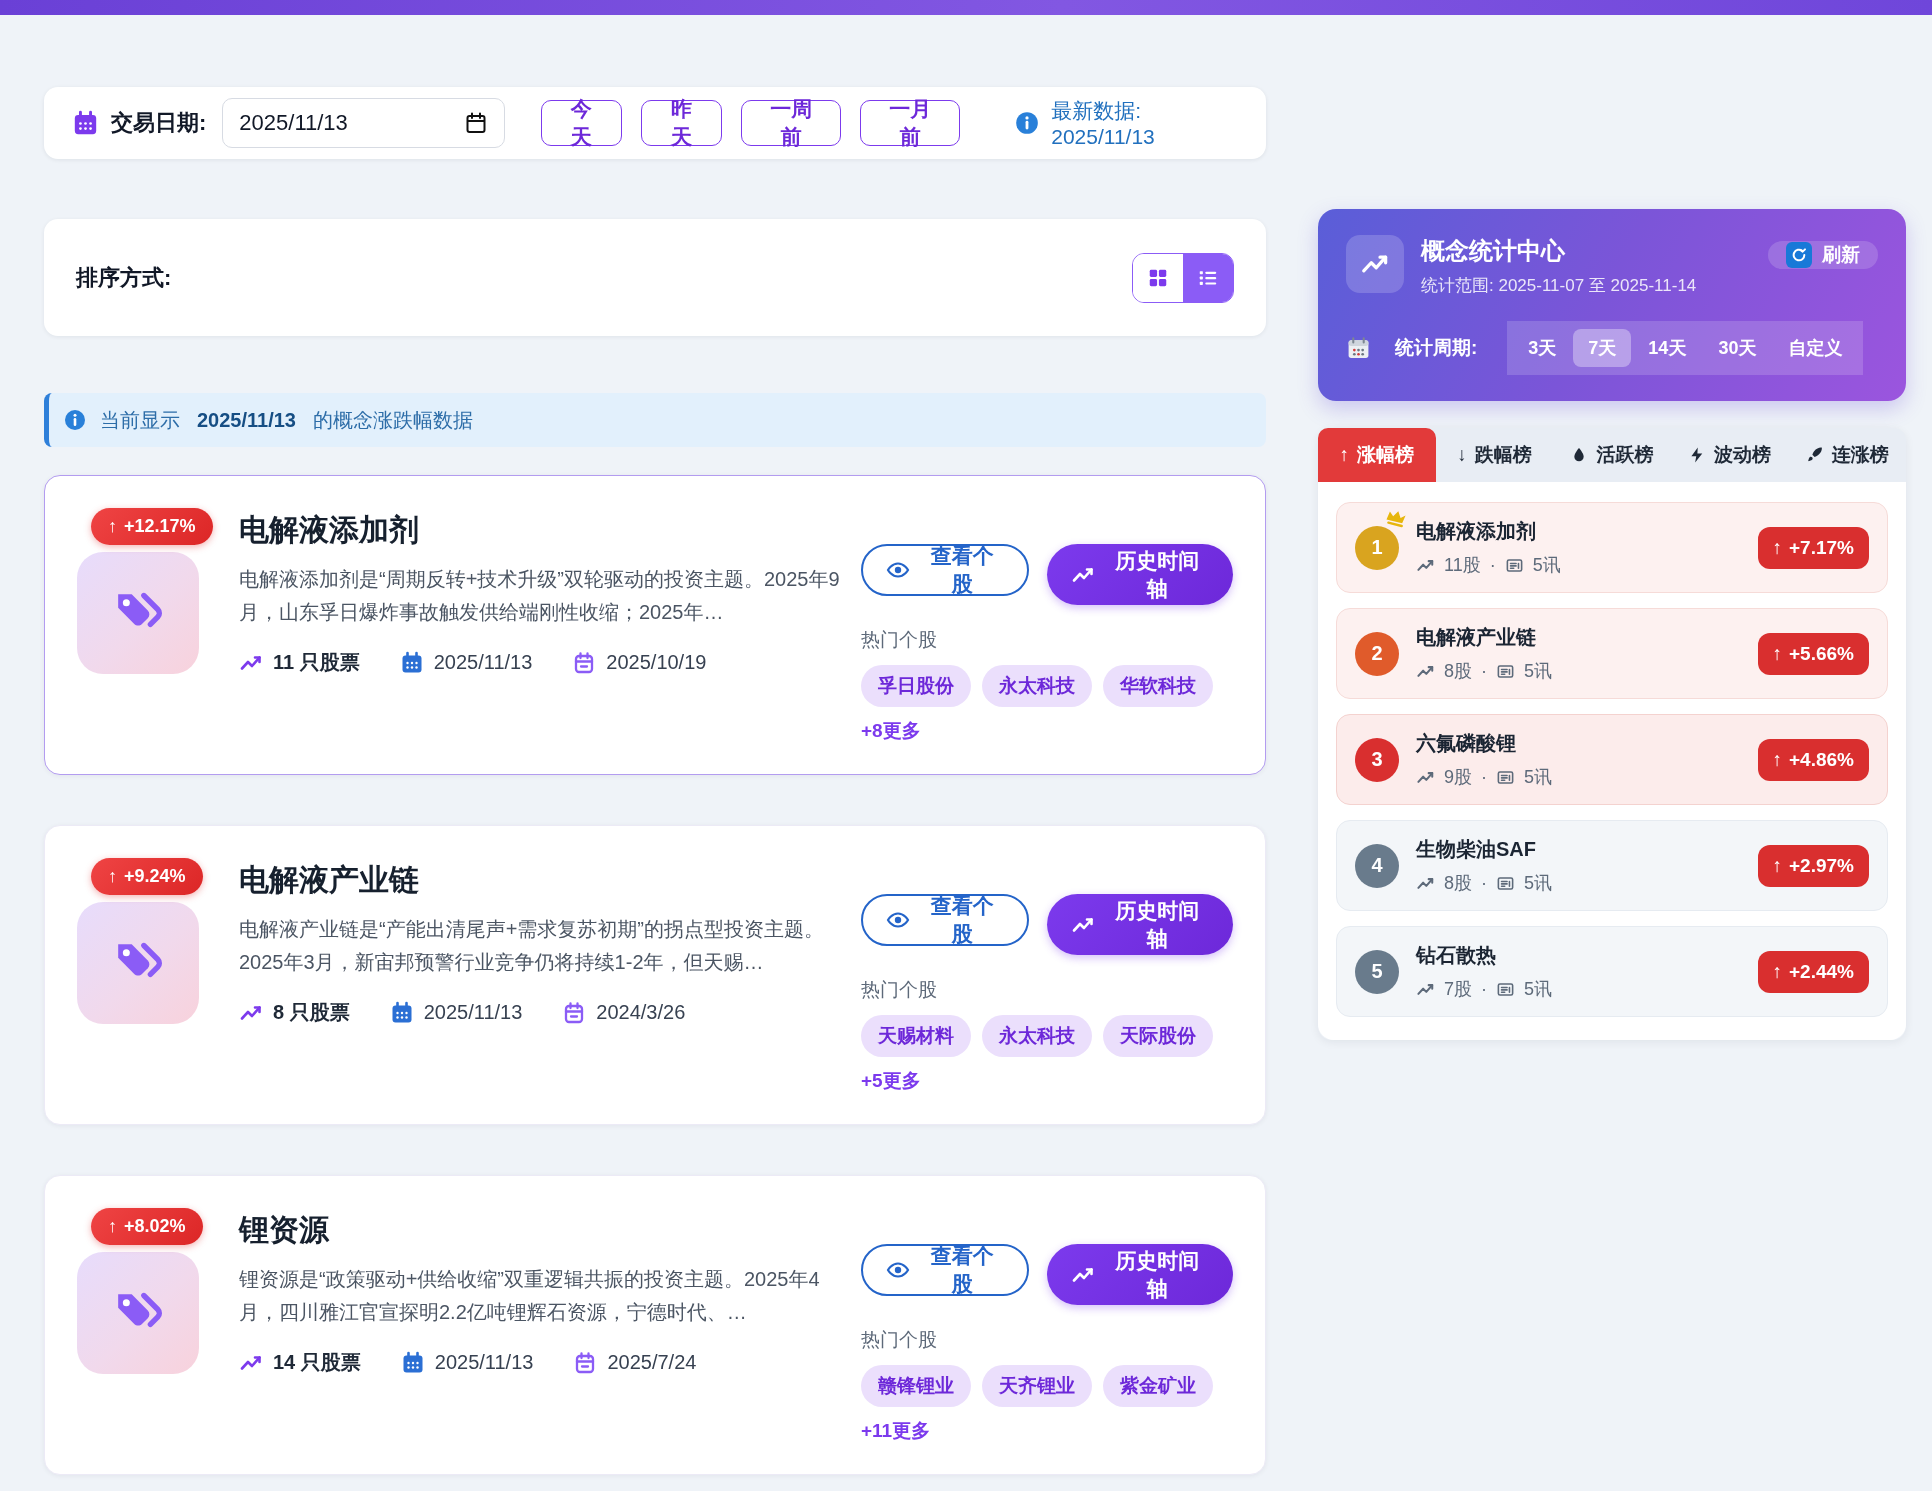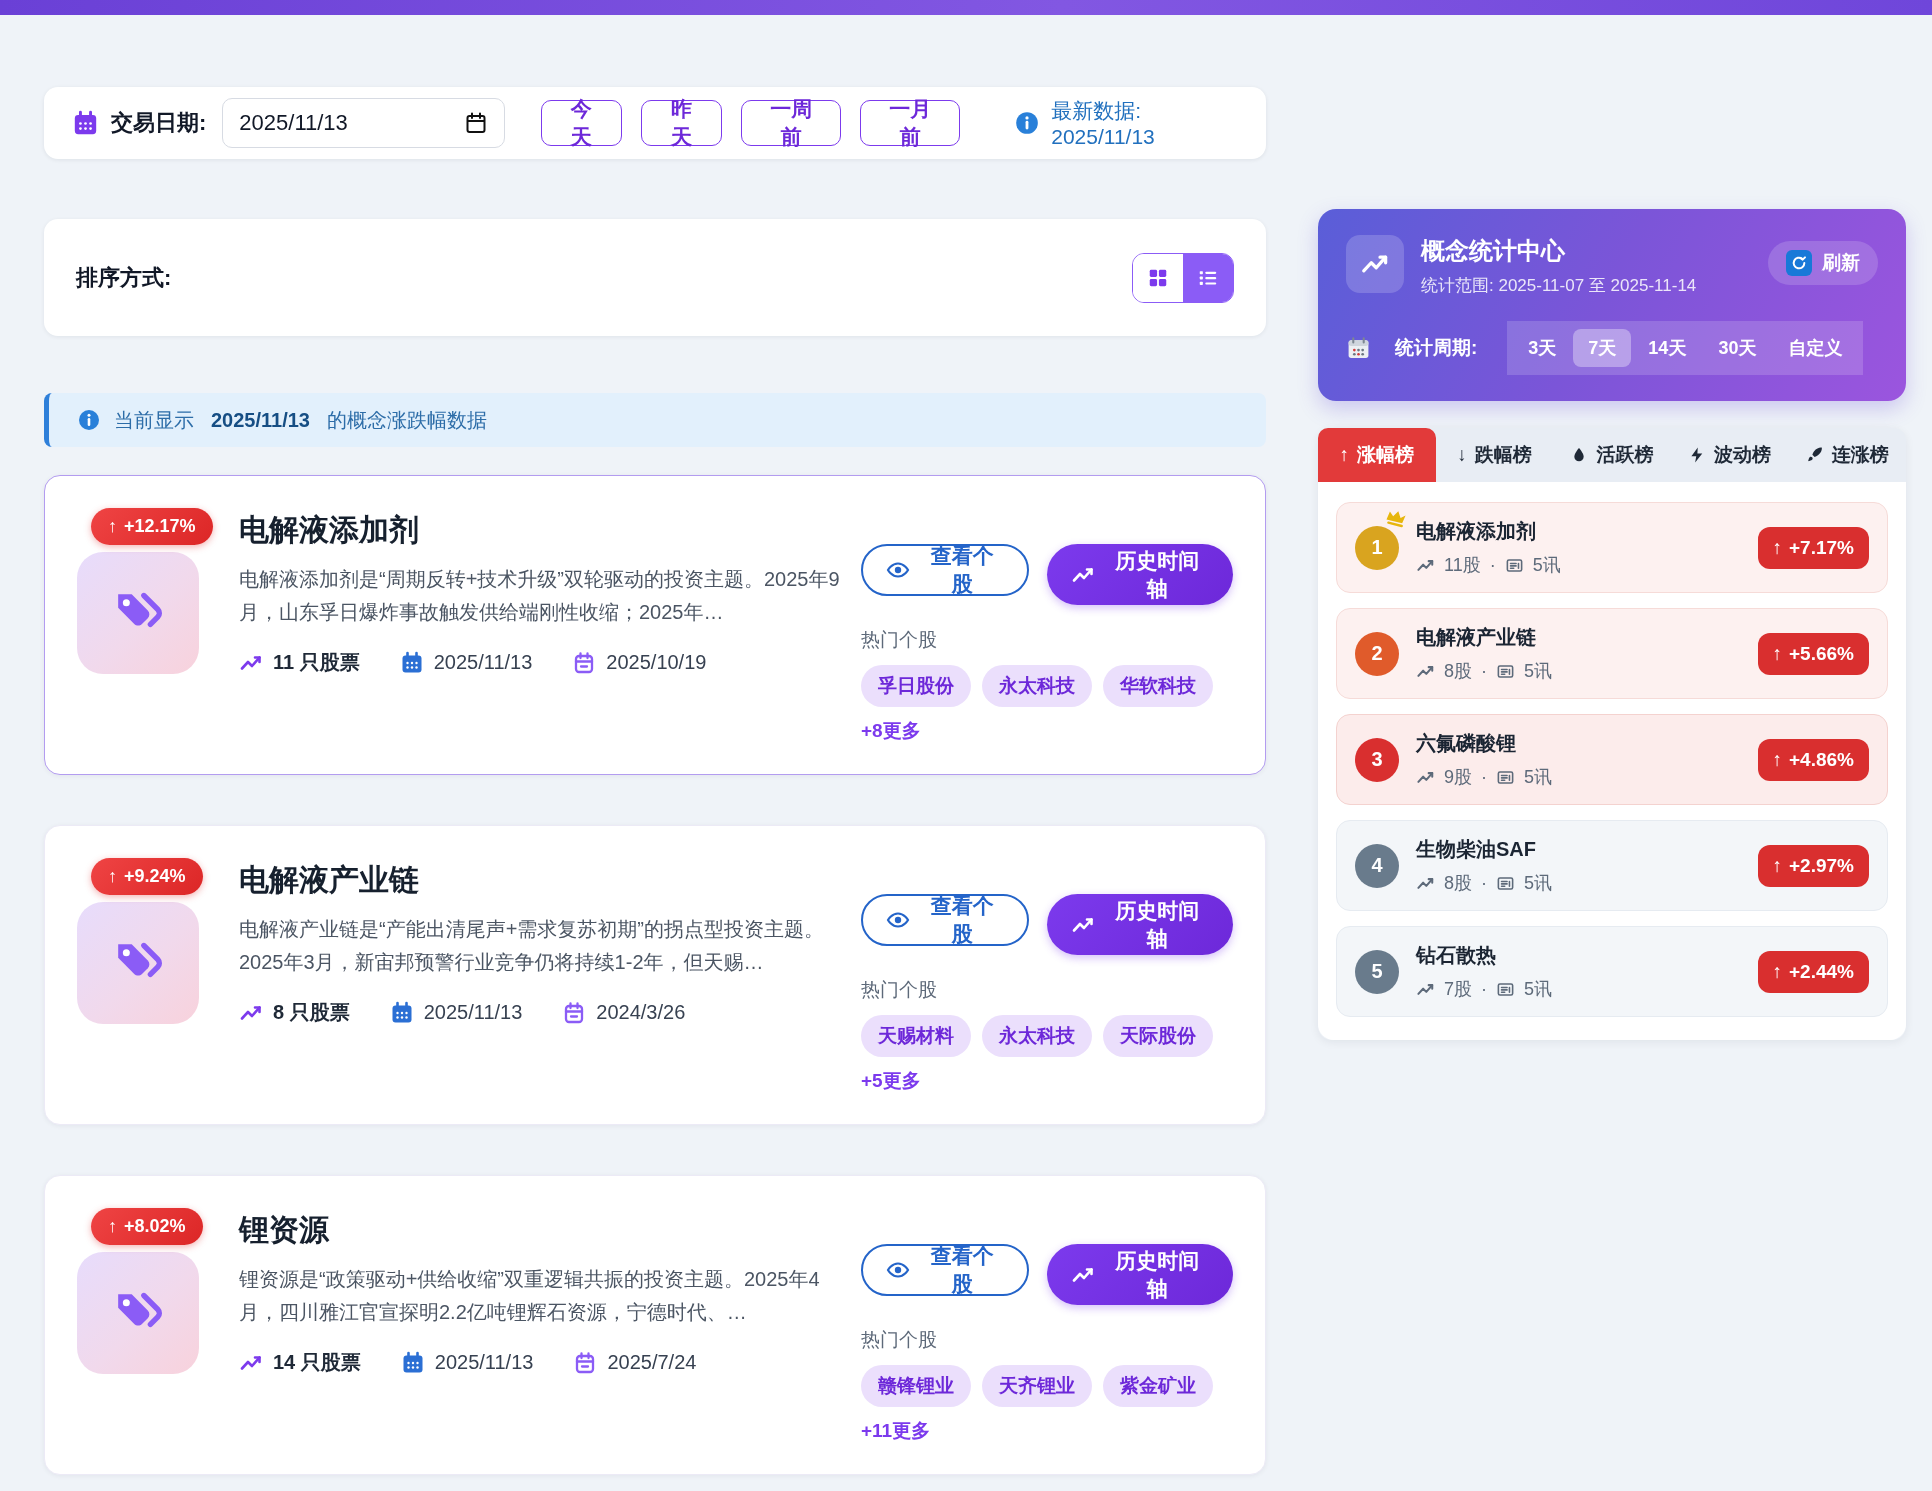--- a/index.html
+++ b/index.html
@@ -30,21 +30,21 @@
     align-items:center;justify-content:space-between;padding:0 18px;box-sizing:border-box;cursor:pointer;background:#fff;}
   .select span{font-size:21px;color:#111827;}
   .spacer{flex:1;}
   .toggle{display:flex;border:1.6px solid #8b5cf6;border-radius:12px;overflow:hidden;height:48px;}
   .tseg{width:50px;display:grid;place-items:center;cursor:pointer;}
   .tseg.grid{background:#fff;color:#7c3aed;}
   .tseg.list{background:#8b5cf6;color:#fff;}
 
   
   .banner{margin-top:57px;height:54px;background:#e2f0fc;border-left:5px solid #2e7fd9;border-radius:8px;
-    display:flex;align-items:center;padding:0 28px;gap:13px;box-sizing:border-box;}
+    display:flex;align-items:center;padding:0 14px;gap:13px;box-sizing:border-box;}
   .banner .btxt{font-size:20px;color:#2d6da8;}
   .banner .bdate{font-size:20px;font-weight:700;color:#164e84;margin:0 4px;}
 
   
   .ccard{position:relative;background:#fff;border-radius:16px;border:1px solid #eceaf6;
     box-shadow:0 1px 5px rgba(20,20,43,.06);padding:32px 32px 30px;display:flex;margin-top:50px;}
   .ccard.first{margin-top:28px;}
   .ccard.highlight{border:1.6px solid #b39cf0;}
   .cicon-wrap{position:relative;width:126px;flex:none;margin-right:36px;padding-top:44px;}
   .badge{position:absolute;top:0;left:14px;display:flex;align-items:center;gap:7px;background:linear-gradient(135deg,#ef4444,#dc2626);
@@ -74,21 +74,21 @@
 
   
   .stats-card{margin-top:194px;border-radius:18px;padding:26px 28px;color:#fff;box-sizing:border-box;
     background:linear-gradient(118deg,#5a5ed8 0%,#7b55d8 48%,#9b55de 100%);box-shadow:0 8px 20px rgba(99,72,214,.25);}
   .srow1{display:flex;align-items:flex-start;}
   .sicobox{width:58px;height:58px;border-radius:14px;background:rgba(255,255,255,.18);display:grid;place-items:center;flex:none;}
   .stitles{margin-left:17px;flex:1;min-width:0;}
   .stitle{font-size:24px;font-weight:800;}
   .ssub{font-size:17px;color:rgba(255,255,255,.85);margin-top:7px;}
   .refresh-btn{display:flex;align-items:flex-end;gap:10px;background:rgba(255,255,255,.16);border:none;border-radius:999px;
-    padding:9px 18px;cursor:pointer;color:#fff;font-family:inherit;margin-top:6px;}
+    padding:1px 18px;cursor:pointer;color:#fff;font-family:inherit;margin-top:6px;}
   .ricon{width:26px;height:26px;border-radius:6px;background:#1879d8;display:grid;place-items:center;}
   .rlabel{font-size:19px;font-weight:700;}
   .srow2{margin-top:24px;display:flex;align-items:center;gap:24px;}
   .plabel{font-size:19px;font-weight:700;}
   .pills{display:flex;gap:2px;background:rgba(255,255,255,.16);border-radius:0;padding:8px 6px;margin-left:6px;}
   .pill{padding:7px 15px;font-size:18px;font-weight:700;color:#fff;border-radius:8px;cursor:pointer;white-space:nowrap;}
   .pill.active{background:rgba(255,255,255,.34);}
 
   
   .rank-wrap{margin-top:27px;border-radius:14px;box-shadow:0 2px 10px rgba(15,23,42,.07);}

